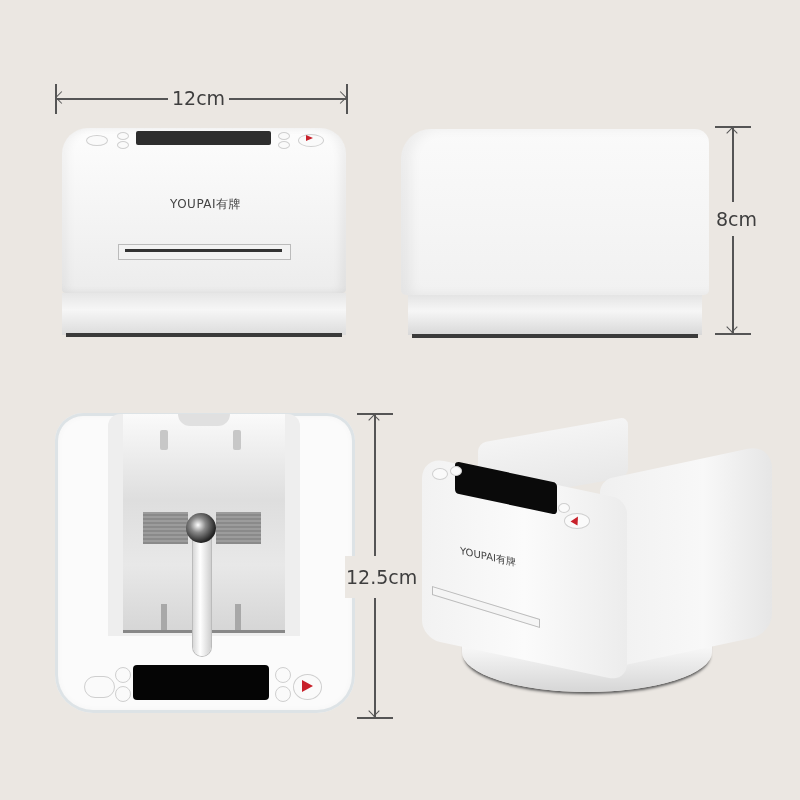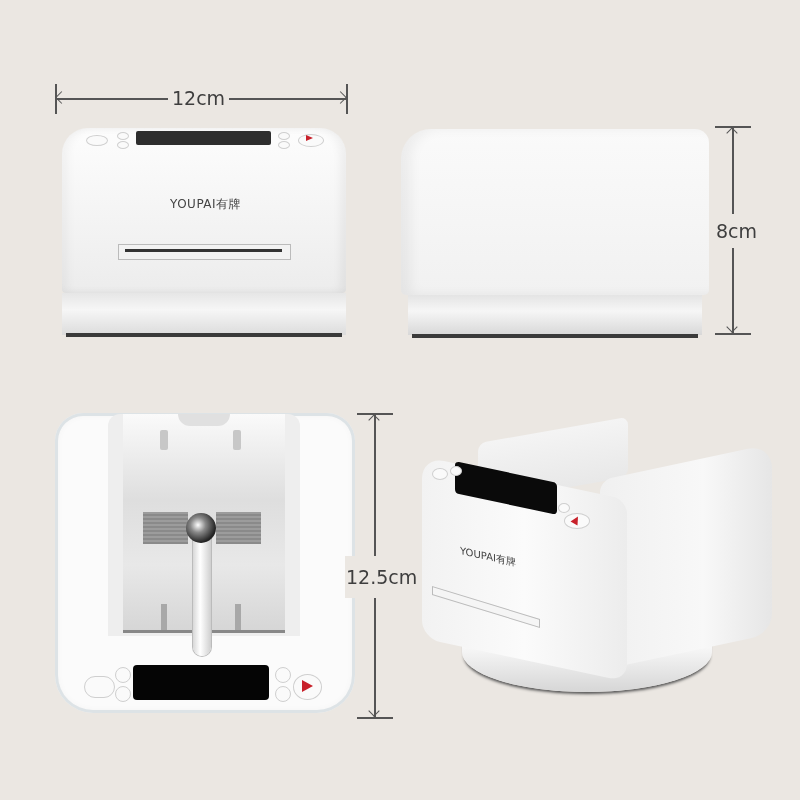--- a/index.html
+++ b/index.html
@@ -48,21 +48,21 @@
   <div class="abs" style="left:408px;top:295px;width:294px;height:40px;background:linear-gradient(180deg,#e4e4e4 0%,#f6f6f6 40%,#d8d8d8 100%);"></div>
   <div class="abs" style="left:412px;top:334px;width:286px;height:4px;background:#3a3a3a;"></div>
 </div>
 
 <div>
   <div class="line" style="left:715px;top:126px;width:36px;height:1.5px;"></div>
   <div class="line" style="left:715px;top:333px;width:36px;height:1.5px;"></div>
   <div class="line" style="left:732px;top:127px;width:1.5px;height:206px;"></div>
   <div class="abs" style="left:728px;top:129px;width:7px;height:7px;border-left:1.5px solid #555;border-top:1.5px solid #555;transform:rotate(45deg);"></div>
   <div class="abs" style="left:728px;top:323px;width:7px;height:7px;border-right:1.5px solid #555;border-bottom:1.5px solid #555;transform:rotate(45deg);"></div>
-  <div class="dim-label" style="left:714px;top:214px;padding:6px 2px;text-align:center;">8cm</div>
+  <div class="dim-label" style="left:714px;top:202px;padding:6px 2px;text-align:center;">8cm</div>
 </div>
 
 <div>
   <div class="abs" style="left:55px;top:413px;width:300px;height:300px;background:#fbfbfb;border-radius:28px 28px 38px 38px;box-shadow:inset 0 0 0 3px #dde3e6,inset 0 0 10px rgba(0,0,0,0.06);"></div>
   <div class="abs" style="left:108px;top:414px;width:192px;height:222px;background:#eeeeee;border-radius:12px 12px 0 0;"></div>
   <div class="abs" style="left:123px;top:414px;width:162px;height:216px;background:linear-gradient(180deg,#fafafa 0%,#dedede 40%,#e8e8e8 70%,#d6d6d6 100%);border-bottom:3px solid #888;"></div>
   <div class="abs" style="left:178px;top:414px;width:52px;height:12px;background:#e0e0e0;border-radius:0 0 26px 26px;"></div>
   <div class="abs" style="left:160px;top:430px;width:8px;height:20px;background:#c7c7c7;border-radius:2px;"></div>
   <div class="abs" style="left:233px;top:430px;width:8px;height:20px;background:#c7c7c7;border-radius:2px;"></div>
   <div class="abs" style="left:143px;top:512px;width:45px;height:32px;background:repeating-linear-gradient(180deg,#9c9c9c 0,#9c9c9c 2px,#8a8a8a 2px,#8a8a8a 4px);"></div>

